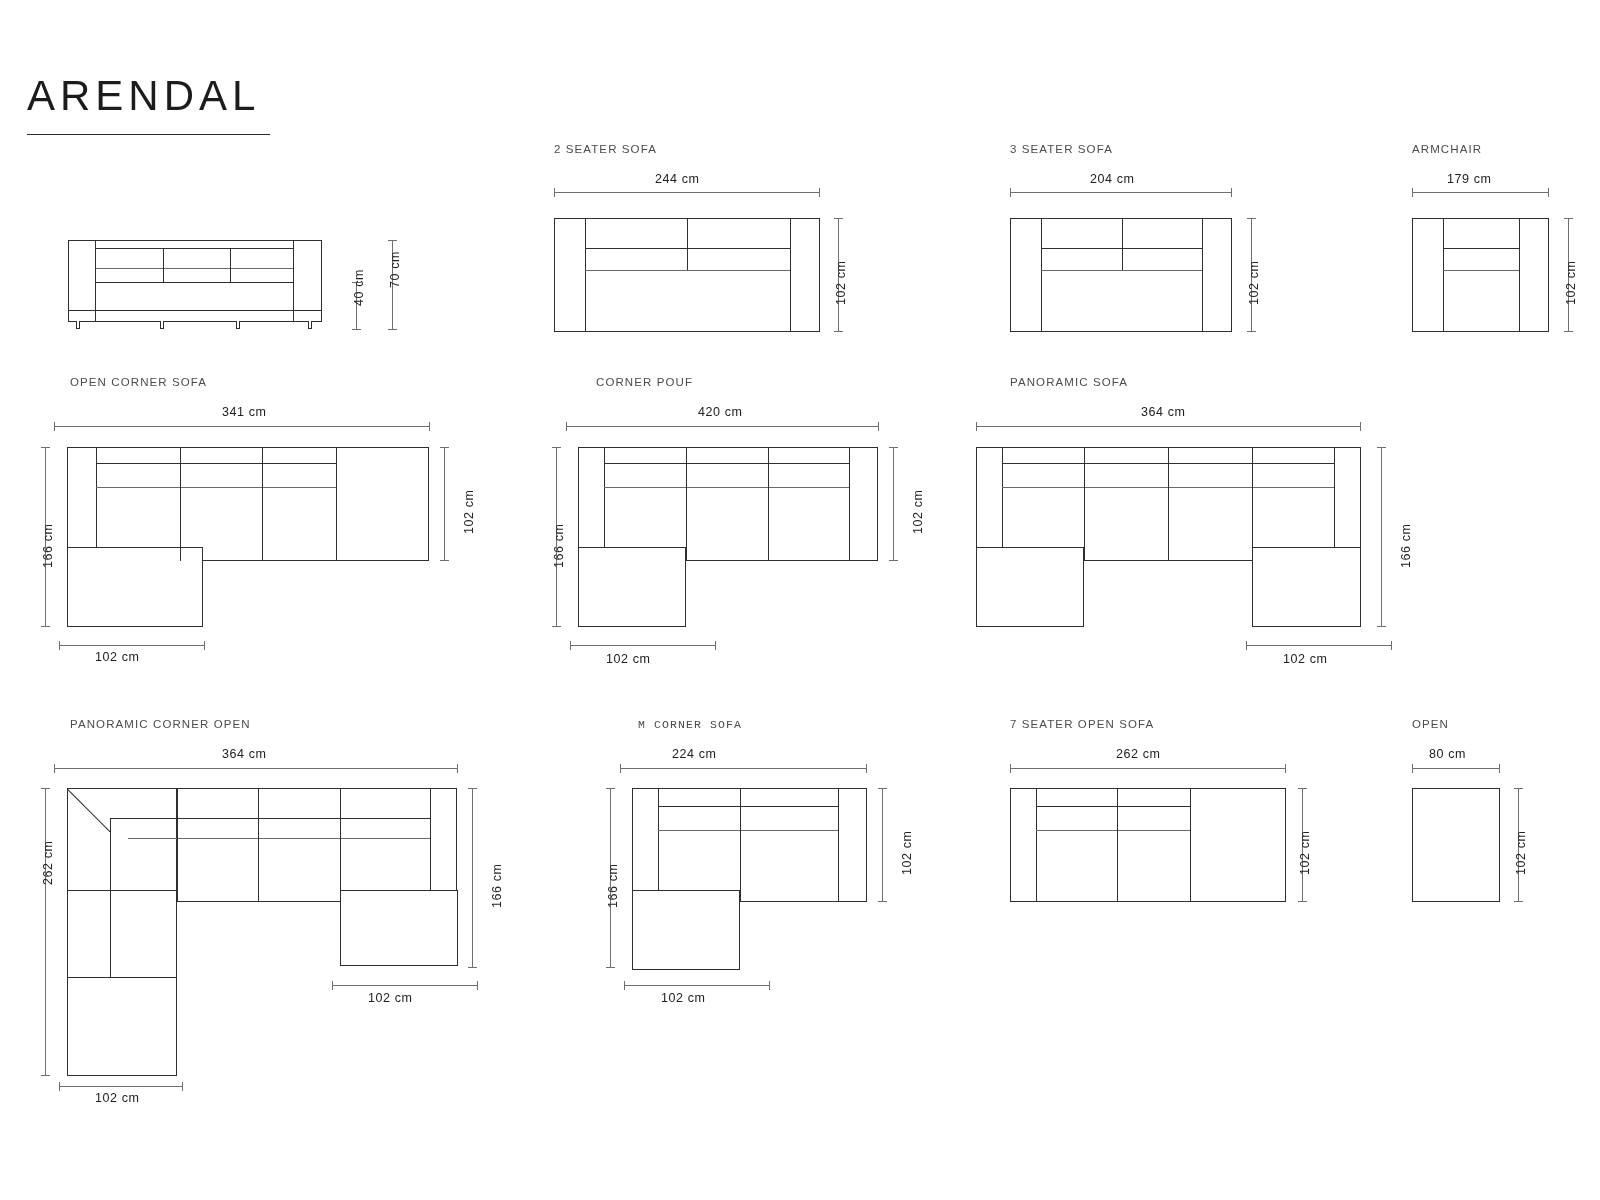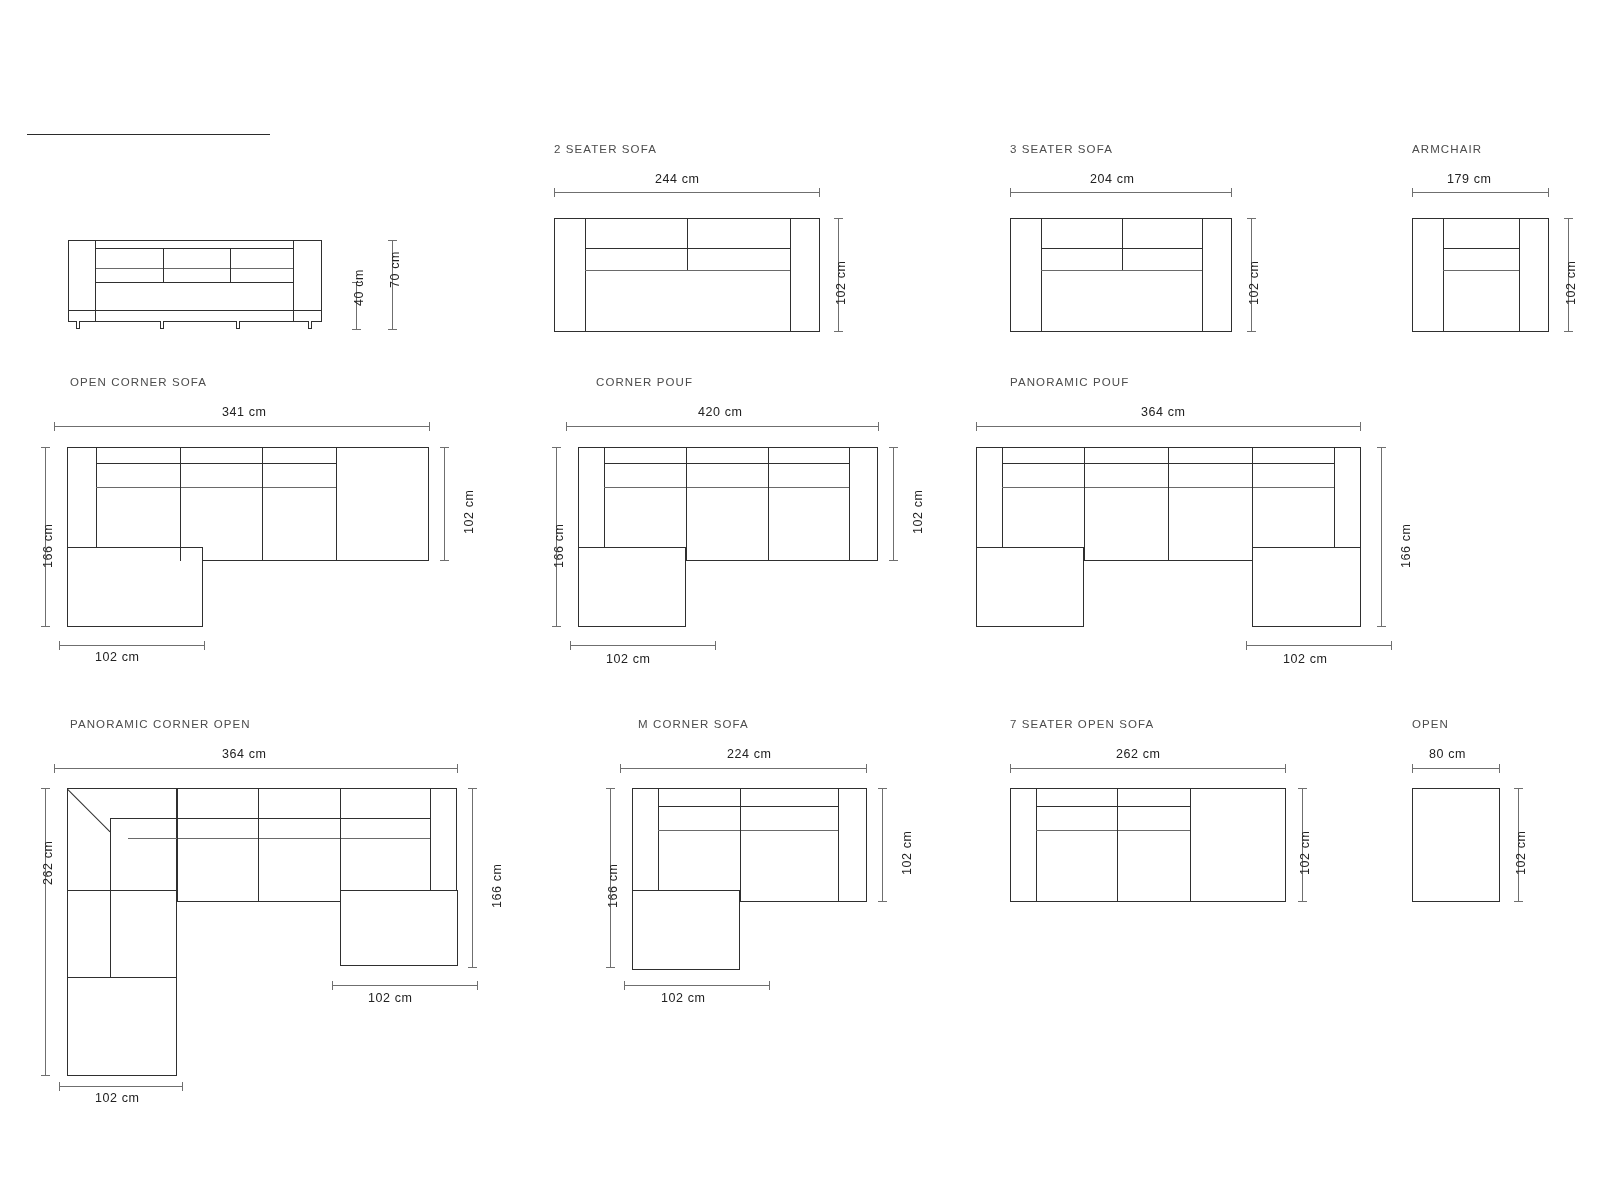--- a/index.html
+++ b/index.html
@@ -112,20 +112,21 @@
     border-top: none;
     box-sizing: border-box;
     background: #fff;
   }
 </style>
 </head>
 <body>
 
 <div class="page">
 
+  <div id="brand-title">ARENDAL</div>
   <div id="brand-rule"></div>
 
   <div class="item" style="left:0;top:0;">
 
     <div class="shape" style="left:68px;top:248px;width:254px;height:74px;"></div>
 
     <div class="ln h" style="left:68px;top:240px;width:254px;"></div>
     <div class="ln v" style="left:68px;top:240px;height:10px;"></div>
     <div class="ln v" style="left:321px;top:240px;height:10px;"></div>
 
@@ -279,21 +280,21 @@
     <div class="tick-h" style="left:889px;top:560px;"></div>
     <div class="dim vert" style="left:911px;top:534px;">102 cm</div>
 
     <div class="dline-h" style="left:570px;top:645px;width:146px;"></div>
     <div class="tick-v" style="left:570px;top:641px;"></div>
     <div class="tick-v" style="left:715px;top:641px;"></div>
     <div class="dim" style="left:606px;top:652px;">102 cm</div>
   </div>
 
   <div class="item" style="left:0;top:0;">
-    <div class="item-label" style="left:1010px;top:376px;">PANORAMIC POUF</div>
+    <div class="item-label" style="left:1010px;top:376px;">PANORAMIC SOFA</div>
 
     <div class="dline-h" style="left:976px;top:426px;width:385px;"></div>
     <div class="tick-v" style="left:976px;top:422px;"></div>
     <div class="tick-v" style="left:1360px;top:422px;"></div>
     <div class="dim" style="left:1141px;top:405px;">364 cm</div>
 
     <div class="shape" style="left:976px;top:447px;width:385px;height:114px;"></div>
     <div class="shape" style="left:976px;top:547px;width:108px;height:80px;"></div>
     <div class="shape" style="left:1252px;top:547px;width:109px;height:80px;"></div>
     <div class="ln v" style="left:1002px;top:447px;height:100px;"></div>
@@ -355,26 +356,26 @@
     <div class="tick-v" style="left:477px;top:981px;"></div>
     <div class="dim" style="left:368px;top:991px;">102 cm</div>
 
     <div class="dline-h" style="left:59px;top:1086px;width:124px;"></div>
     <div class="tick-v" style="left:59px;top:1082px;"></div>
     <div class="tick-v" style="left:182px;top:1082px;"></div>
     <div class="dim" style="left:95px;top:1091px;">102 cm</div>
   </div>
 
   <div class="item" style="left:0;top:0;">
-    <div class="item-label" style="left:638px;top:718px;">M CORNER SOFA</div>
+    <div class="item-label" style="left:638px;top:718px;font-family:Liberation Mono, monospace;">M CORNER SOFA</div>
 
     <div class="dline-h" style="left:620px;top:768px;width:247px;"></div>
     <div class="tick-v" style="left:620px;top:764px;"></div>
     <div class="tick-v" style="left:866px;top:764px;"></div>
-    <div class="dim" style="left:727px;top:747px;">224 cm</div>
+    <div class="dim" style="left:672px;top:747px;">224 cm</div>
 
     <div class="shape" style="left:632px;top:788px;width:235px;height:114px;"></div>
     <div class="shape" style="left:632px;top:890px;width:108px;height:80px;"></div>
     <div class="ln v" style="left:658px;top:788px;height:102px;"></div>
     <div class="ln h" style="left:658px;top:806px;width:180px;"></div>
     <div class="ln h soft" style="left:658px;top:830px;width:180px;"></div>
     <div class="ln v" style="left:838px;top:788px;height:114px;"></div>
     <div class="ln v" style="left:740px;top:788px;height:114px;"></div>
 
     <div class="dline-v" style="left:610px;top:788px;height:180px;"></div>

